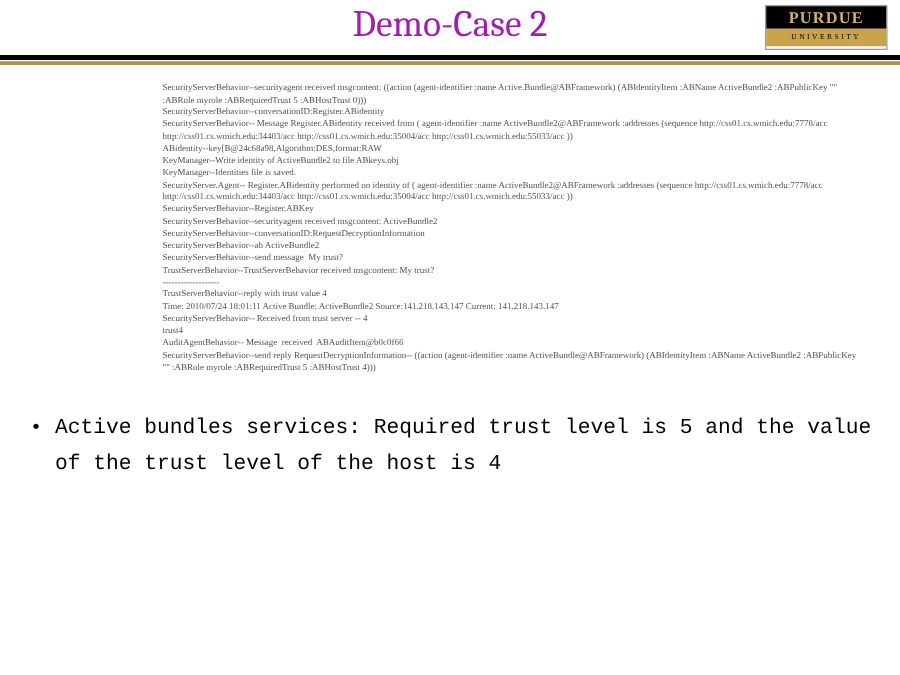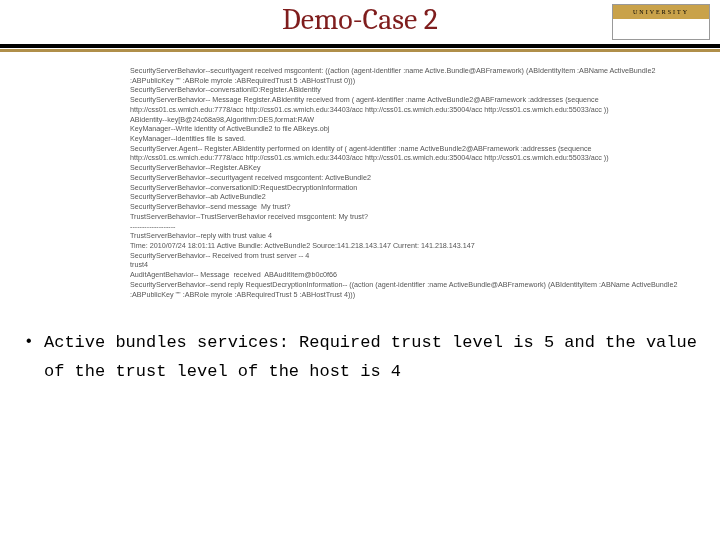--- a/index.html
+++ b/index.html
@@ -23,21 +23,21 @@
     left: 0; right: 0; bottom: -8px;
     height: 3px;
     background: #b08f4a;
   }
   .title {
     position: absolute;
     left: 0; right: 0;
     top: 2px;
     text-align: center;
     font-size: 30px;
-    color: #7f1d1d;
+    color: #a21caf;
     font-family: Cambria, "Times New Roman", serif;
   }
   .logo {
     position: absolute;
     right: 10px;
     top: 4px;
     width: 96px;
     height: 34px;
     border: 1px solid #999;
     background: #fff;
@@ -57,21 +57,21 @@
     background: #c9a24a;
     color: #000;
     font-size: 6px;
     letter-spacing: 2px;
     line-height: 14px;
     height: 14px;
   }
   .log-block {
     margin: 18px 0 16px 130px;
     width: 556px;
-    font-family: Liberation Sans, sans-serif;
+    font-family: Liberation Serif, serif;
     font-size: 7.2px;
     line-height: 1.35;
     color: #555;
     word-break: break-word;
     white-space: pre-wrap;
   }
   ul.bullet {
     margin: 30px 10px 0 18px;
     padding: 0;
     list-style: none;
@@ -90,20 +90,21 @@
     top: 0;
     font-size: 16px;
   }
 </style>
 </head>
 <body>
 
 <div class="header">
   <div class="title">Demo-Case 2</div>
   <div class="logo">
+    <div class="top">PURDUE</div>
     <div class="bot">UNIVERSITY</div>
   </div>
 </div>
 
 <div class="log-block" id="log-block">SecurityServerBehavior--securityagent received msgcontent: ((action (agent-identifier :name Active.Bundle@ABFramework) (ABIdentityItem :ABName ActiveBundle2 :ABPublicKey "" :ABRole myrole :ABRequiredTrust 5 :ABHostTrust 0)))
 SecurityServerBehavior--conversationID:Register.ABidentity
 SecurityServerBehavior-- Message Register.ABidentity received from ( agent-identifier :name ActiveBundle2@ABFramework :addresses (sequence http://css01.cs.wmich.edu:7778/acc http://css01.cs.wmich.edu:34403/acc http://css01.cs.wmich.edu:35004/acc http://css01.cs.wmich.edu:55033/acc ))
 ABidentity--key[B@24c68a98,Algorithm:DES,format:RAW
 KeyManager--Write identity of ActiveBundle2 to file ABkeys.obj
 KeyManager--Identities file is saved.

